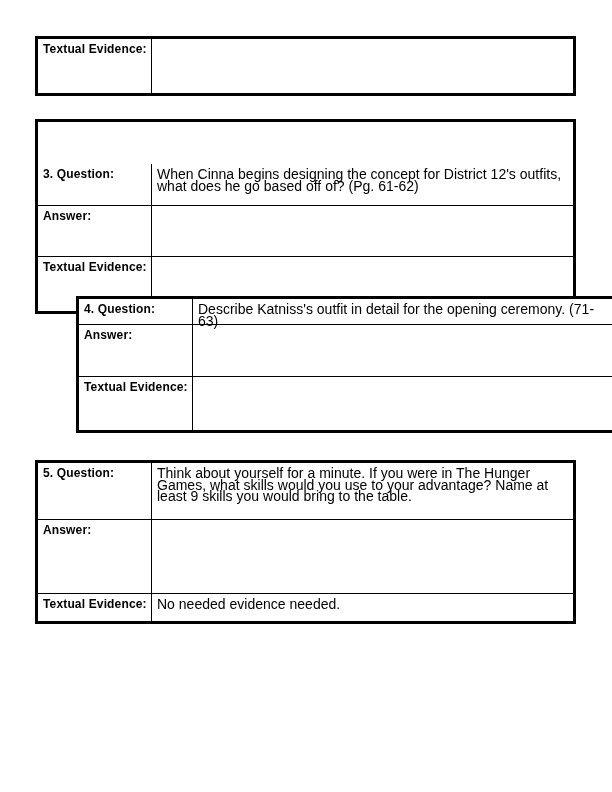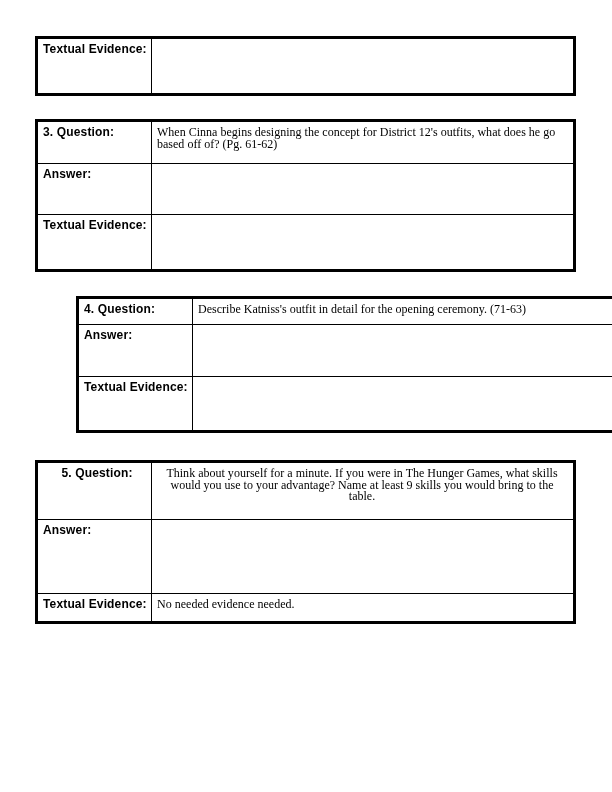--- a/index.html
+++ b/index.html
@@ -52,42 +52,41 @@
     font-size: 12px;
     font-weight: bold;
     letter-spacing: 0.15px;
     line-height: 11px;
   }
 
   .cell-value {
     flex: 1 1 auto;
     box-sizing: border-box;
     padding: 5px 6px 0 5px;
-    font-size: 12px;
+    font-size: 14px;
     font-weight: normal;
     line-height: 11.6px;
     letter-spacing: 0.01px;
-    font-family: Liberation Serif, serif;
   }
 
   
   #table-continued   { top: 36px; }
   #table-question-3  { top: 119px; }
   #table-question-4  { top: 296px; margin-left: 41px; }
   #table-question-5  { top: 460px; }
 
   
   .h-54 { height: 54px; }
-  .h-42 { height: 42px; }
+  .h-42 { height: 42px; margin-top: 42px; }
   .h-51 { height: 51px; }
   .h-54b { height: 54px; }
   .h-26 { height: 26px; }
   .h-52 { height: 52px; }
   .h-53 { height: 53px; }
-  .h-57 { height: 57px; text-align: center; }
+  .h-57 { height: 57px; }
   .h-74 { height: 74px; }
   .h-27 { height: 27px; }
 </style>
 </head>
 <body>
 
 <div class="page">
 
   <div class="qa-table" id="table-continued">
     <div class="qa-row h-54">

